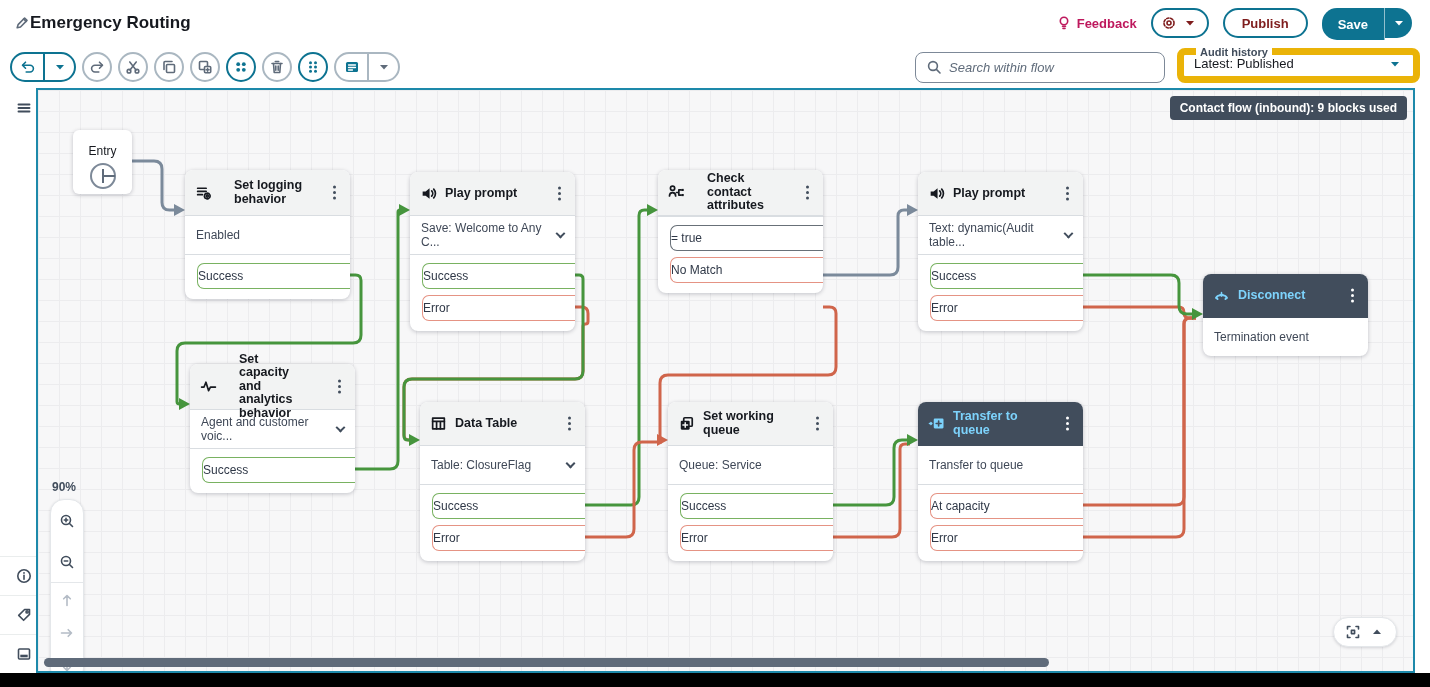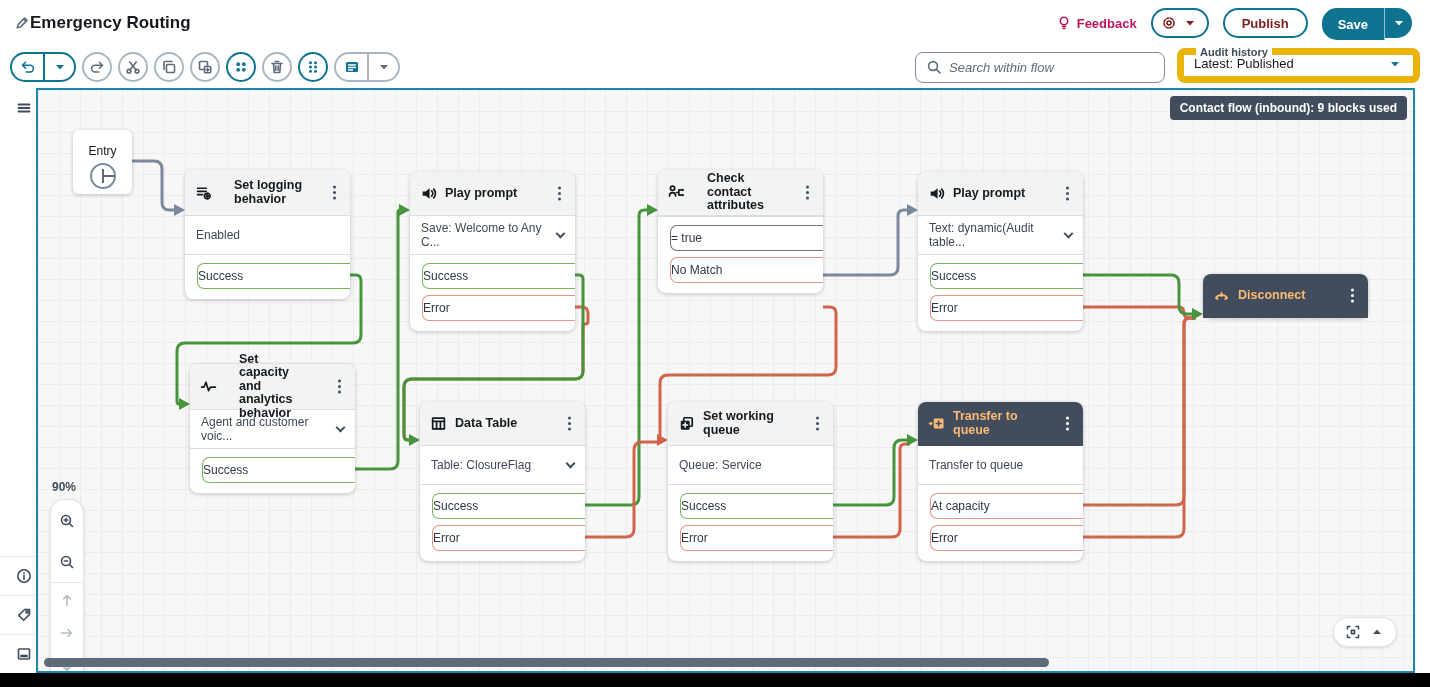--- a/index.html
+++ b/index.html
@@ -55,21 +55,21 @@
   .badge { position:absolute; right:6px; top:6px; background:#414d5c; color:#fff; font-size:12px; font-weight:bold; padding:5px 10px; border-radius:4px; z-index:30; }
 
   #wires { position:absolute; left:0; top:0; z-index:5; }
 
   .block { position:absolute; width:165px; background:#fff; border-radius:8px; box-shadow:0 1px 4px rgba(0,10,30,.22); z-index:10; font-size:12px; cursor:pointer; }
   .bh { height:44px; background:#f2f3f3; border-radius:8px 8px 0 0; border-bottom:1px solid #d9dde1; display:flex; align-items:center; gap:8px; padding:0 8px 0 10px; }
   .block.two .bh { height:46px;gap:22px; }
   .bh .bt { flex:1; font-weight:bold; font-size:12.5px; line-height:13.5px; color:#16191f; }
   .bh .ic { color:#16191f; }
   .block.dark .bh { background:#414d5c; border-bottom-color:#414d5c; }
-  .block.dark .bh .bt, .block.dark .bh .ic { color:#fdba74; }
+  .block.dark .bh .bt, .block.dark .bh .ic { color:#7dd3fc; }
   .kebab { width:16px; height:22px; display:flex; align-items:center; justify-content:center; cursor:pointer; }
   .kebab i { width:3px; height:3px; border-radius:50%; background:#414d5c; display:block; box-shadow:0 -5.5px 0 #414d5c, 0 5.5px 0 #414d5c; }
   .block.dark .kebab i { background:#fff; box-shadow:0 -5.5px 0 #fff, 0 5.5px 0 #fff; }
   .br { height:38px; display:flex; align-items:center; justify-content:space-between; padding:0 11px; color:#3f4857; }
   .chev { width:7px; height:7px; border-right:2px solid #414d5c; border-bottom:2px solid #414d5c; transform:rotate(45deg); margin-top:-4px; }
   .ports { border-top:1px solid #d9dde1; padding:8px 0 10px; }
   .port { height:26px; margin:0 0 6px 12px; background:#fff; border-radius:7px 0 0 7px; border:1.6px solid; border-right:none; display:flex; align-items:center; color:#2f3847; }
   .port:last-child { margin-bottom:0; }
   .port.green { border-color:#79b261; }
   .port.red { border-color:#e59384; }
@@ -437,20 +437,23 @@
           <span class="ic">
             <svg width="17" height="17" viewBox="0 0 16 16">
               <path d="M2.8 10.2C4.6 6.8 11.4 6.8 13.2 10.2M2.8 10.2l1.5 1.2M13.2 10.2l-1.5 1.2" stroke-width="1.8"></path>
               <path d="M8 5.2v3.2M6.8 7.2L8 8.6l1.2-1.4" stroke-width="1.4"></path>
             </svg>
           </span>
           <span class="bt">Disconnect</span>
           <span class="kebab">
             <i></i>
           </span>
+        </div>
+        <div class="br">
+          <span>Termination event</span>
         </div>
       </div>
       <div class="block two" style="left: 152px; top: 274px;">
         <div class="bh">
           <span class="ic">
             <svg width="17" height="17" viewBox="0 0 16 16">
               <path d="M1.5 8.5h2.3L5.6 4l2.5 8 1.7-3.5h4.7"></path>
             </svg>
           </span>
           <span class="bt">Set capacity and analytics behavior</span>

